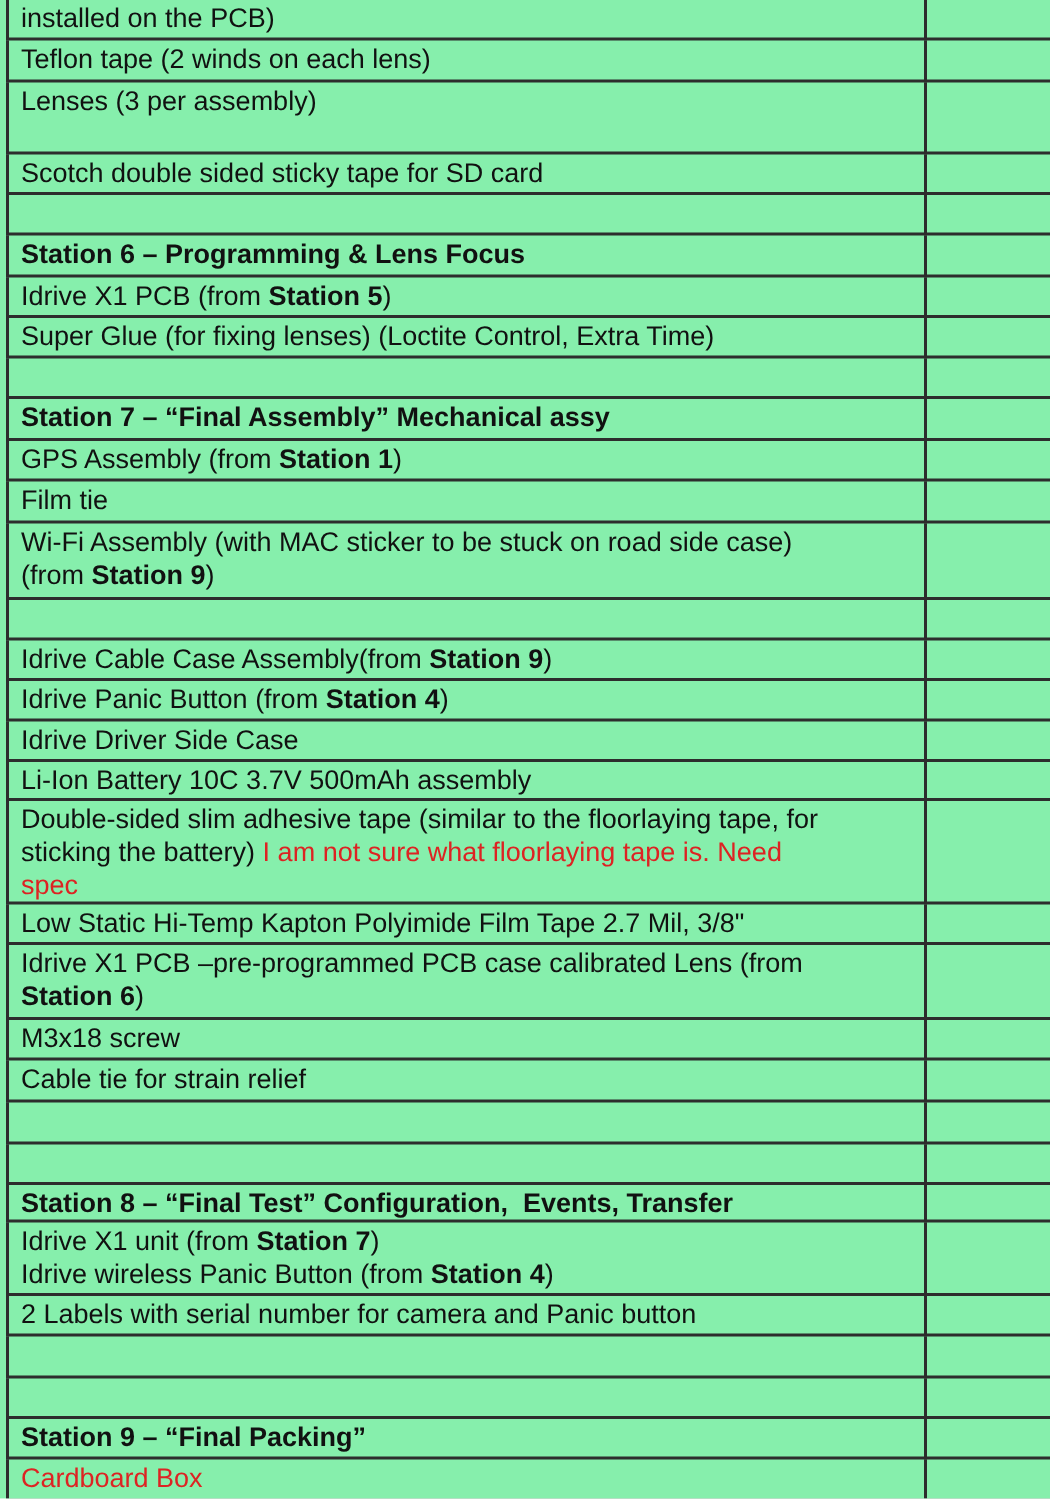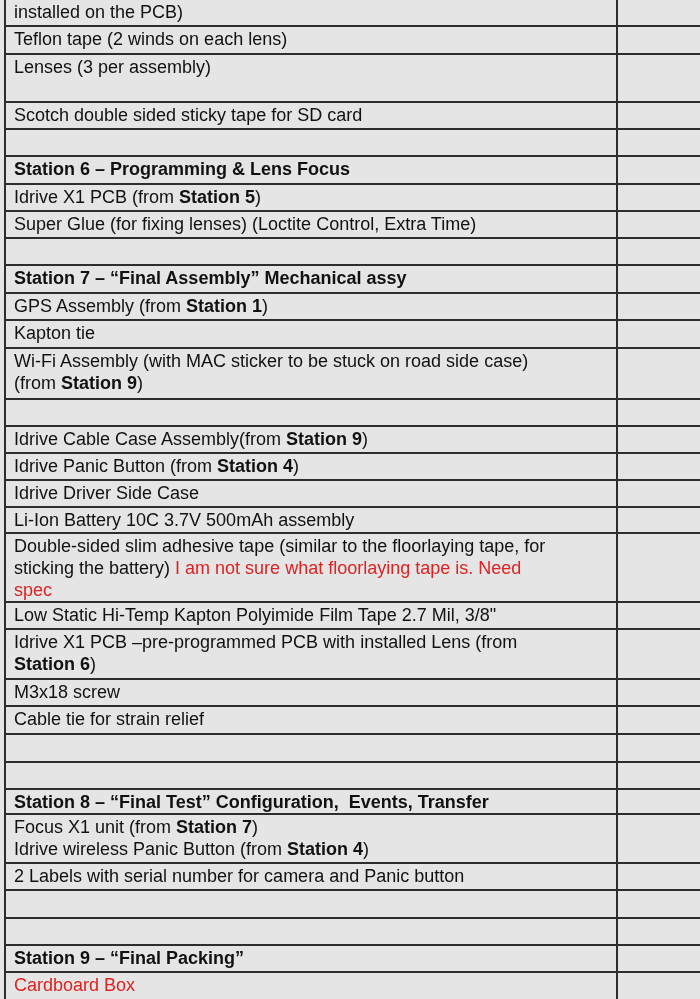--- a/index.html
+++ b/index.html
@@ -6,21 +6,21 @@
     margin: 0;
     padding: 0;
     background: #ffffff;
     font-family: "Liberation Sans", sans-serif;
   }
   .page {
     position: relative;
     width: 700px;
     height: 999px;
     overflow: hidden;
-    background: #e5e5e5;
+    background: #86efac;
   }
   table.bom {
     border-collapse: collapse;
     table-layout: fixed;
     margin-left: 4px;
     margin-top: -2px;
     width: 693px;
   }
   table.bom td {
     border: 2px solid #2d2d2d;
@@ -81,21 +81,21 @@
         </tr>
         <tr style="height: 28px;">
           <td class="item-cell"><span class="seg-bold">Station 7 – “Final Assembly” Mechanical assy</span></td>
           <td class="qty-cell"></td>
         </tr>
         <tr style="height: 27px;">
           <td class="item-cell"><span>GPS Assembly (from </span><span class="seg-bold">Station 1</span><span>)</span></td>
           <td class="qty-cell"></td>
         </tr>
         <tr style="height: 28px;">
-          <td class="item-cell"><span>Kapton tie</span></td>
+          <td class="item-cell"><span>Film tie</span></td>
           <td class="qty-cell"></td>
         </tr>
         <tr style="height: 51px;">
           <td class="item-cell"><span>Wi-Fi Assembly (with MAC sticker to be stuck on road side case)
 (from </span><span class="seg-bold">Station 9</span><span>)</span></td>
           <td class="qty-cell"></td>
         </tr>
         <tr style="height: 27px;">
           <td class="item-cell"></td>
           <td class="qty-cell"></td>
@@ -120,21 +120,21 @@
           <td class="item-cell"><span>Double-sided slim adhesive tape (similar to the floorlaying tape, for
 sticking the battery) </span><span class="seg-red">I am not sure what floorlaying tape is. Need
 spec</span></td>
           <td class="qty-cell"></td>
         </tr>
         <tr style="height: 27px;">
           <td class="item-cell"><span>Low Static Hi-Temp Kapton Polyimide Film Tape 2.7 Mil, 3/8"</span></td>
           <td class="qty-cell"></td>
         </tr>
         <tr style="height: 50px;">
-          <td class="item-cell"><span>Idrive X1 PCB –pre-programmed PCB with installed Lens (from
+          <td class="item-cell"><span>Idrive X1 PCB –pre-programmed PCB case calibrated Lens (from
 </span><span class="seg-bold">Station 6</span><span>)</span></td>
           <td class="qty-cell"></td>
         </tr>
         <tr style="height: 27px;">
           <td class="item-cell"><span>M3x18 screw</span></td>
           <td class="qty-cell"></td>
         </tr>
         <tr style="height: 28px;">
           <td class="item-cell"><span>Cable tie for strain relief</span></td>
           <td class="qty-cell"></td>
@@ -145,21 +145,21 @@
         </tr>
         <tr style="height: 27px;">
           <td class="item-cell"></td>
           <td class="qty-cell"></td>
         </tr>
         <tr style="height: 24px;">
           <td class="item-cell"><span class="seg-bold">Station 8 – “Final Test” Configuration,  Events, Transfer</span></td>
           <td class="qty-cell"></td>
         </tr>
         <tr style="height: 49px;">
-          <td class="item-cell"><span>Focus X1 unit (from </span><span class="seg-bold">Station 7</span><span>)
+          <td class="item-cell"><span>Idrive X1 unit (from </span><span class="seg-bold">Station 7</span><span>)
 Idrive wireless Panic Button (from </span><span class="seg-bold">Station 4</span><span>)</span></td>
           <td class="qty-cell"></td>
         </tr>
         <tr style="height: 27px;">
           <td class="item-cell"><span>2 Labels with serial number for camera and Panic button</span></td>
           <td class="qty-cell"></td>
         </tr>
         <tr style="height: 28px;">
           <td class="item-cell"></td>
           <td class="qty-cell"></td>

